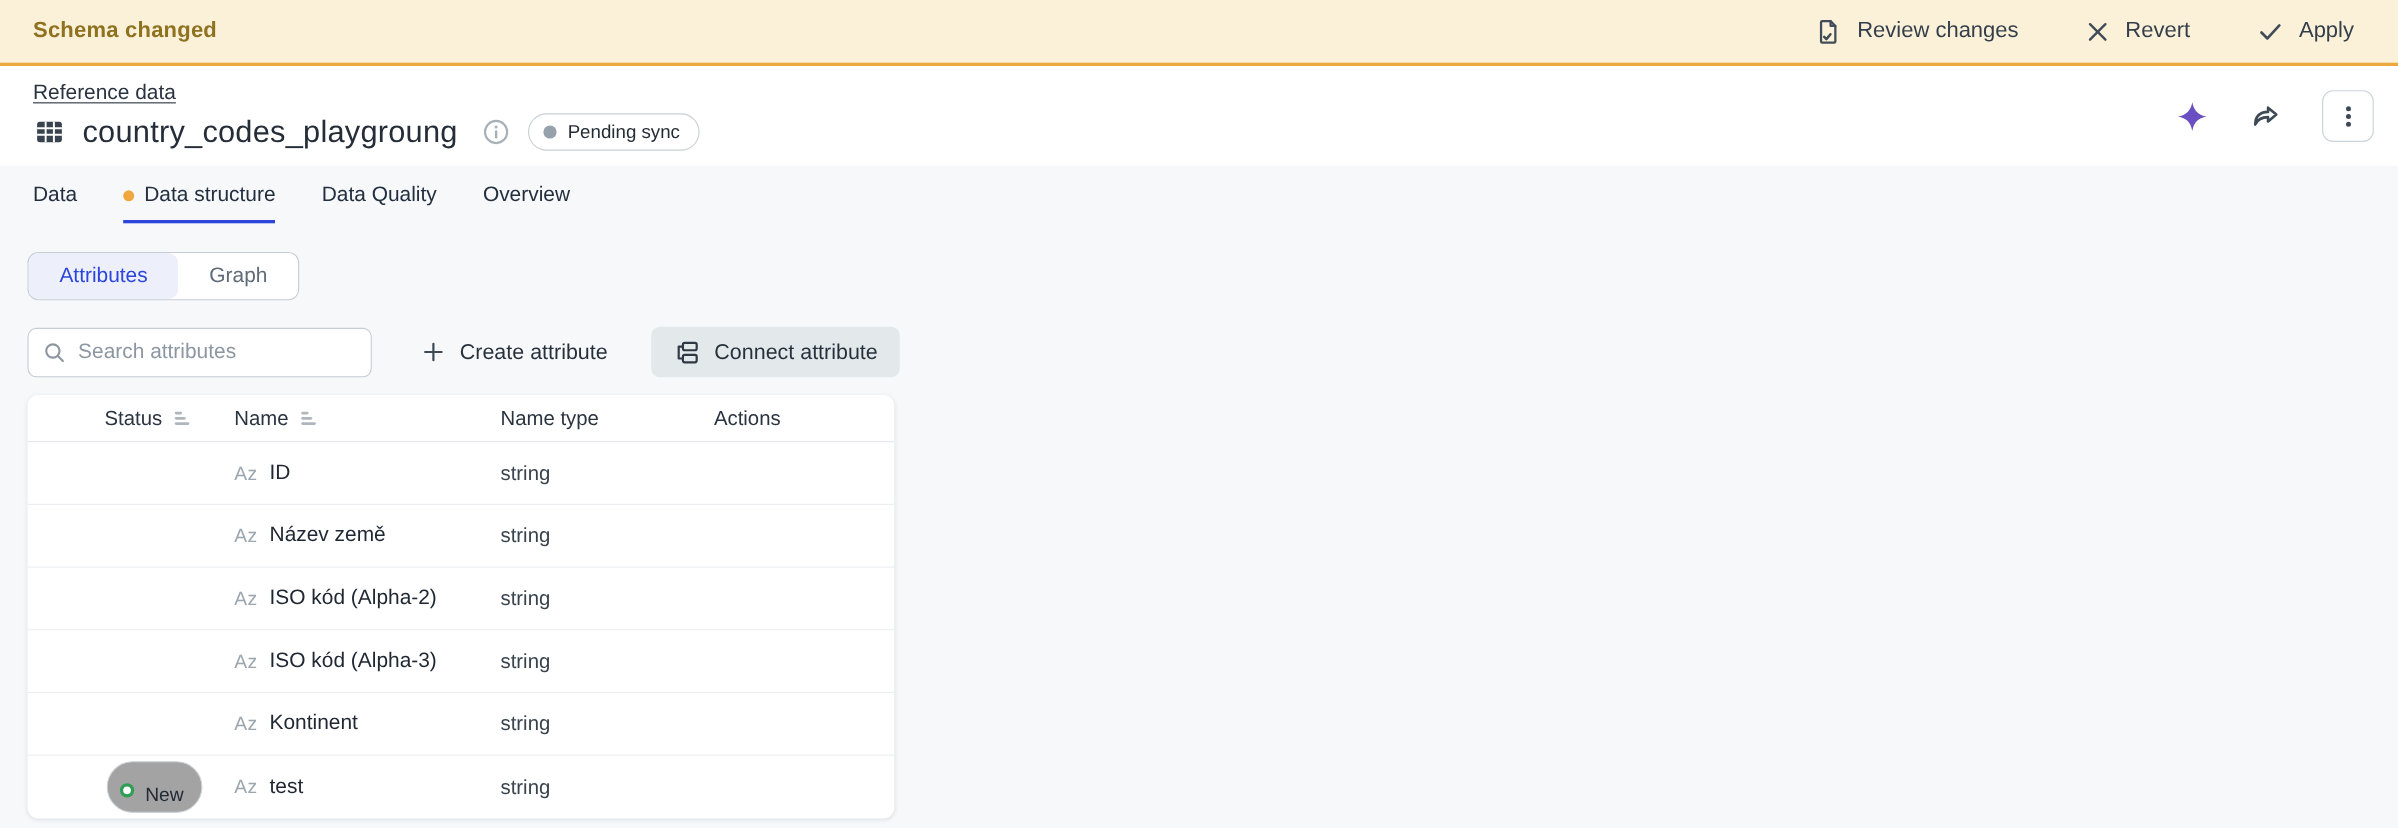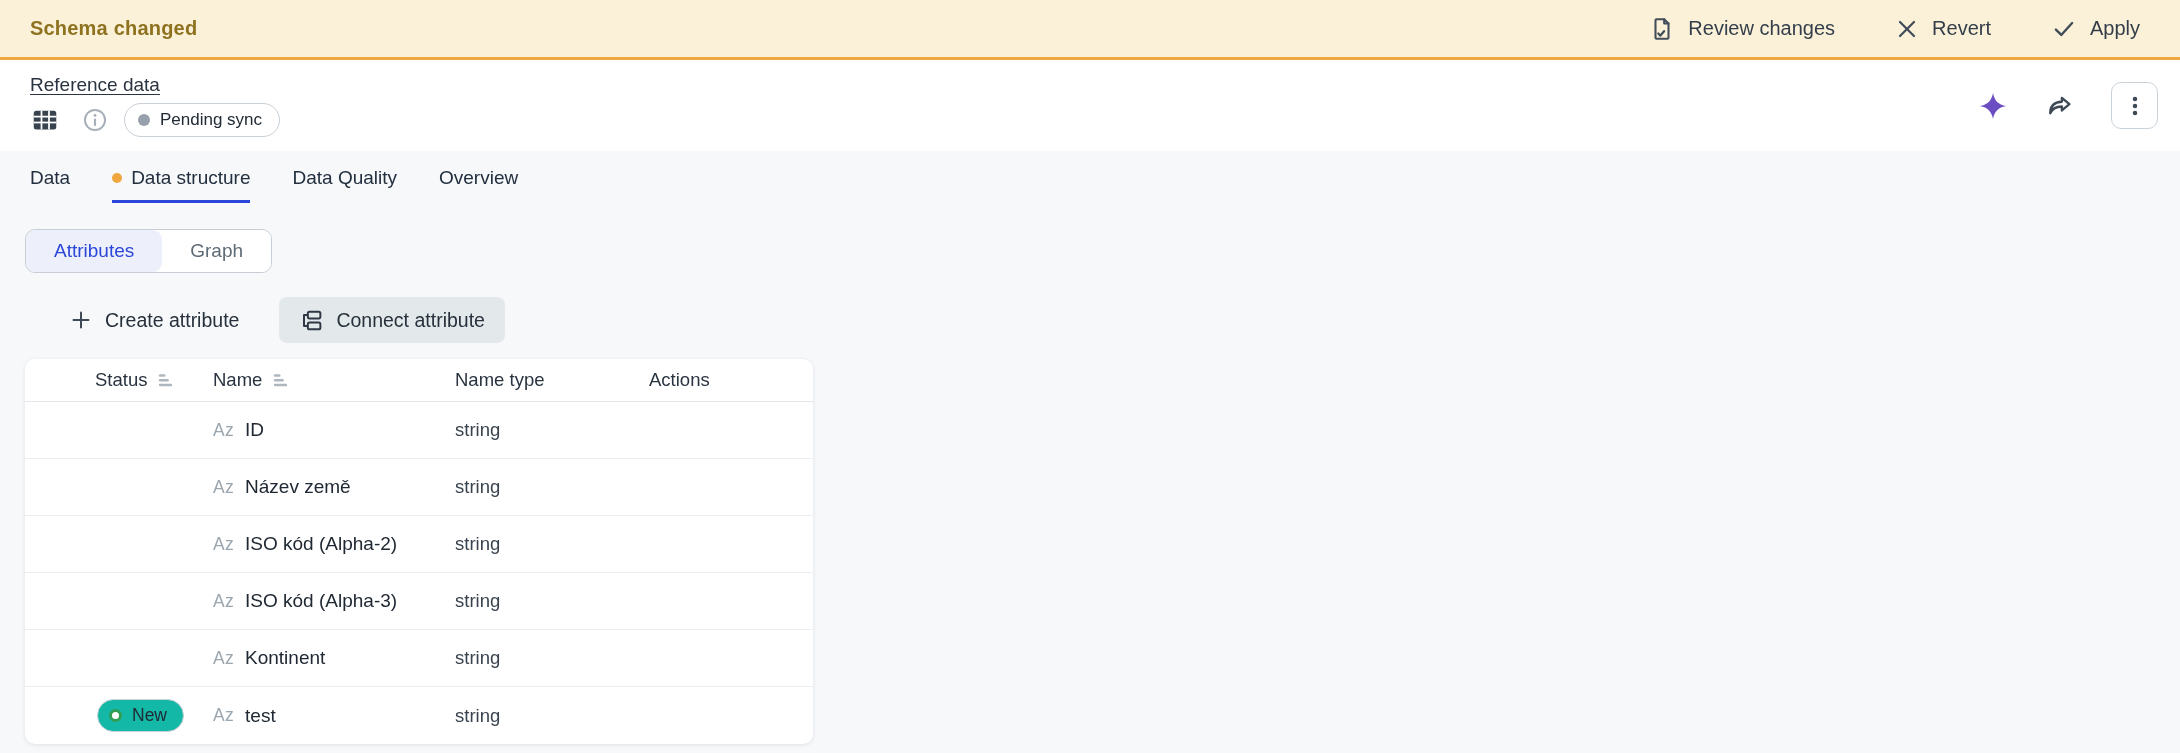--- a/index.html
+++ b/index.html
@@ -110,23 +110,23 @@
   .th { font-size:18.5px; font-weight:500; color:#2A3440; display:flex; align-items:center; gap:9px; }
   .th-status { padding-left:70px; }
   .th-datatype, .th-actions { padding-left:0; }
   .trow {
     display:grid; grid-template-columns:188px 242px 194px 1fr;
     height:57px; align-items:center; border-bottom:1px solid #EBEDF0;
   }
   .trow:last-child { border-bottom:none; }
   .cell-status { padding-left:72px; display:flex; align-items:center; }
   .new-badge {
-    display:inline-flex; align-items:center; gap:10px;
-    border:1.5px solid #CBD2D8; border-radius:999px; background:#14b8a6;
-    padding:5px 16px 5px 11px; font-size:17.5px; font-weight:500; color:#222B35;
+    display:inline-flex; align-items:flex-start; gap:10px;
+    border:1.5px solid #CBD2D8; border-radius:999px; background:#a3a3a3;
+    padding:19px 16px 5px 11px; font-size:17.5px; font-weight:500; color:#222B35;
   }
   .new-ring { width:13px; height:13px; border-radius:50%; border:3.5px solid #2F9E54; background:#FFFFFF; }
   .cell-name { display:flex; align-items:center; gap:11px; }
   .az { font-size:17.5px; font-weight:500; color:#9CA6AF; letter-spacing:.3px; }
   .name-text { font-size:19px; color:#202933; }
   .type-text { font-size:18.5px; color:#39434E; }
 </style>
 </head>
 <body>
 
@@ -169,20 +169,21 @@
     <div class="title-row">
       <span>
         <svg width="30" height="30" viewBox="0 0 24 24">
           <rect x="3" y="4.5" width="18" height="15" rx="2" fill="#39434F"></rect>
           <line x1="3" y1="9.3" x2="21" y2="9.3" stroke="#FFFFFF" stroke-width="1.4"></line>
           <line x1="3" y1="14" x2="21" y2="14" stroke="#FFFFFF" stroke-width="1.4"></line>
           <line x1="9.2" y1="4.5" x2="9.2" y2="19.5" stroke="#FFFFFF" stroke-width="1.4"></line>
           <line x1="15.2" y1="4.5" x2="15.2" y2="19.5" stroke="#FFFFFF" stroke-width="1.4"></line>
         </svg>
       </span>
+      <h1 class="page-title">country_codes_playgroung</h1>
       <span class="info-icon-wrap">
         <svg width="26" height="26" viewBox="0 0 24 24" fill="none">
           <circle cx="12" cy="12" r="9.3" stroke="#A7AFB8" stroke-width="1.8"></circle>
           <circle cx="12" cy="7.8" r="1.3" fill="#A7AFB8"></circle>
           <rect x="11" y="10.5" width="2" height="7" rx="1" fill="#A7AFB8"></rect>
         </svg>
       </span>
       <span class="pill">
         <span class="pill-dot"></span>
         <span>Pending sync</span>
@@ -233,20 +234,29 @@
 </div>
 
 <div class="content">
 
   <div class="segmented">
     <button class="segment active">Attributes</button>
     <button class="segment">Graph</button>
   </div>
 
   <div class="toolbar">
+    <div class="search-box">
+      <span>
+        <svg width="23" height="23" viewBox="0 0 24 24" fill="none" stroke="#8D97A1" stroke-width="2" stroke-linecap="round">
+          <circle cx="10.5" cy="10.5" r="6.3"></circle>
+          <line x1="15.3" y1="15.3" x2="20" y2="20"></line>
+        </svg>
+      </span>
+      <input type="text" placeholder="Search attributes" style="">
+    </div>
     <button class="text-btn">
       <span>
         <svg width="24" height="24" viewBox="0 0 24 24" stroke="#3E4956" stroke-width="2" stroke-linecap="round">
           <line x1="12" y1="4.5" x2="12" y2="19.5"></line>
             <line x1="4.5" y1="12" x2="19.5" y2="12"></line>
         </svg>
       </span>
       <span>Create attribute</span>
     </button>
     <button class="connect-btn">

